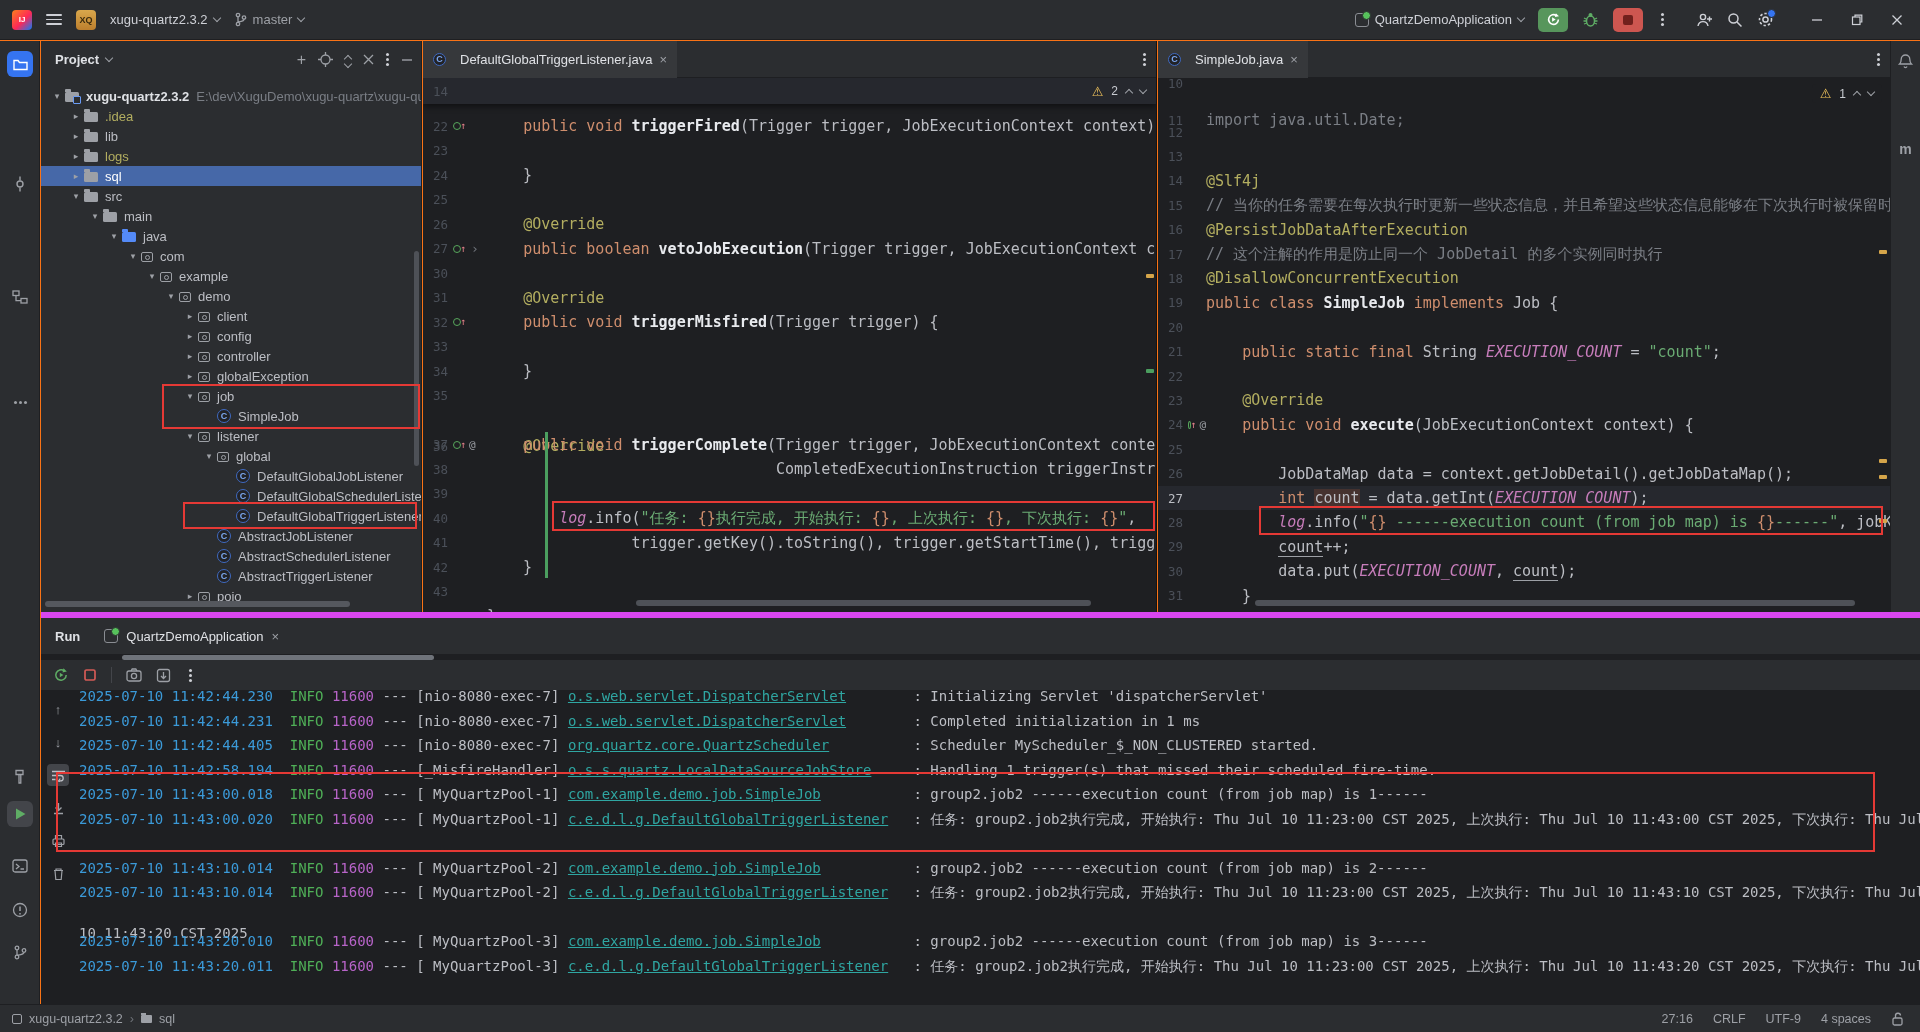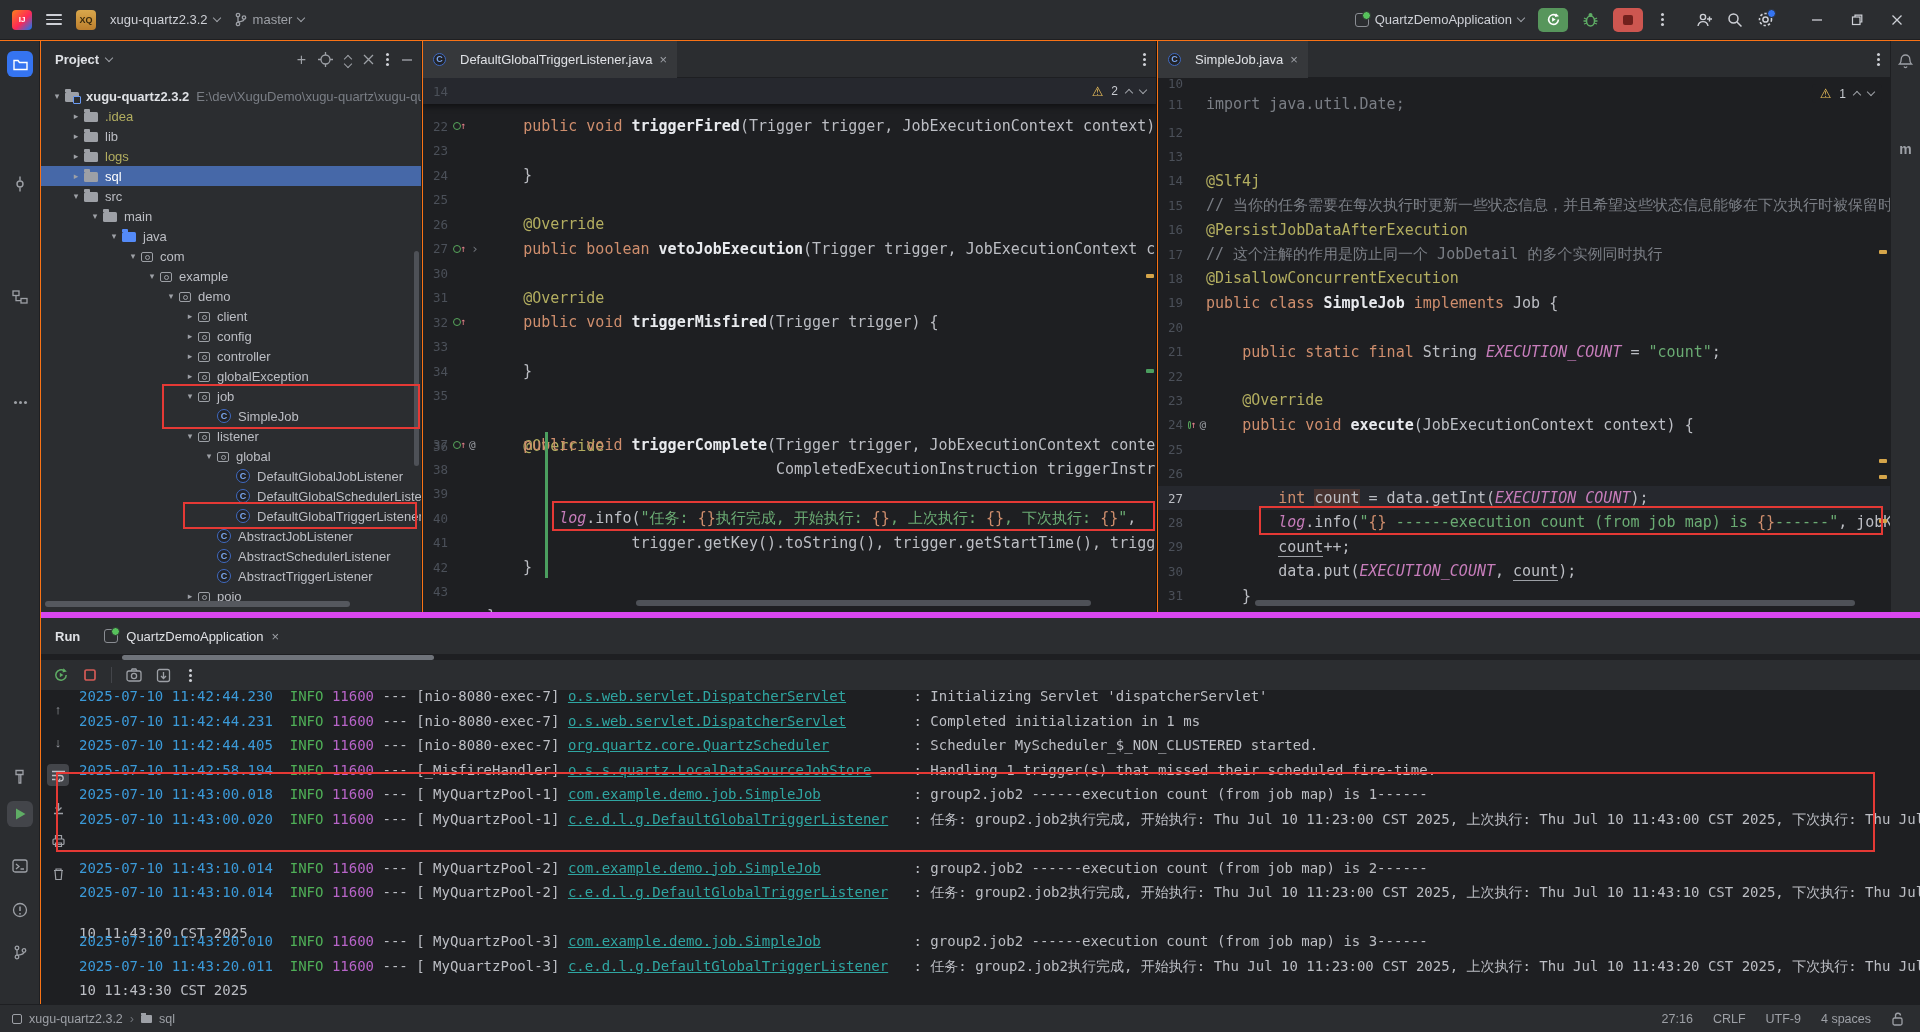--- a/index.html
+++ b/index.html
@@ -513,36 +513,36 @@
       <span class="tab">
         <span class="tic cl">C</span>
         <span>SimpleJob.java</span>
         <span class="tabx">×</span>
       </span>
       <span class="tab-kebab dots3v"></span>
     </div>
     <div class="codeview">
       <div>
           <div class="crow" style="top: -7px;"><span class="gnum" style="width: 30px;">10</span><span class="gic" style="width: 18px;"></span><span class="ctext"></span></div>
-          <div class="crow" style="top: 14px;"><span class="gnum" style="width: 30px;">11</span><span class="gic" style="width: 18px;"></span><span class="ctext"><span class="sg-c">import java.util.Date;</span></span></div>
+          <div class="crow" style="top: 30px;"><span class="gnum" style="width: 30px;">11</span><span class="gic" style="width: 18px;"></span><span class="ctext"><span class="sg-c">import java.util.Date;</span></span></div>
           <div class="crow" style="top: 41.8px;"><span class="gnum" style="width: 30px;">12</span><span class="gic" style="width: 18px;"></span><span class="ctext"></span></div>
           <div class="crow" style="top: 66.2px;"><span class="gnum" style="width: 30px;">13</span><span class="gic" style="width: 18px;"></span><span class="ctext"></span></div>
           <div class="crow" style="top: 90.6px;"><span class="gnum" style="width: 30px;">14</span><span class="gic" style="width: 18px;"></span><span class="ctext"><span class="sg-a">@Slf4j</span></span></div>
           <div class="crow" style="top: 115px;"><span class="gnum" style="width: 30px;">15</span><span class="gic" style="width: 18px;"></span><span class="ctext"><span class="sg-c">// 当你的任务需要在每次执行时更新一些状态信息，并且希望这些状态信息能够在下次执行时被保留时</span></span></div>
           <div class="crow" style="top: 139.4px;"><span class="gnum" style="width: 30px;">16</span><span class="gic" style="width: 18px;"></span><span class="ctext"><span class="sg-a">@PersistJobDataAfterExecution</span></span></div>
           <div class="crow" style="top: 163.8px;"><span class="gnum" style="width: 30px;">17</span><span class="gic" style="width: 18px;"></span><span class="ctext"><span class="sg-c">// 这个注解的作用是防止同一个 JobDetail 的多个实例同时执行</span></span></div>
           <div class="crow" style="top: 188.2px;"><span class="gnum" style="width: 30px;">18</span><span class="gic" style="width: 18px;"></span><span class="ctext"><span class="sg-a">@DisallowConcurrentExecution</span></span></div>
           <div class="crow" style="top: 212.6px;"><span class="gnum" style="width: 30px;">19</span><span class="gic" style="width: 18px;"></span><span class="ctext"><span class="sg-k">public class </span><span class="sg-d">SimpleJob</span><span class="sg-p"> </span><span class="sg-k">implements</span><span class="sg-p"> Job {</span></span></div>
           <div class="crow" style="top: 237px;"><span class="gnum" style="width: 30px;">20</span><span class="gic" style="width: 18px;"></span><span class="ctext"></span></div>
           <div class="crow" style="top: 261.4px;"><span class="gnum" style="width: 30px;">21</span><span class="gic" style="width: 18px;"></span><span class="ctext"><span class="sg-p">    </span><span class="sg-k">public static final </span><span class="sg-p">String </span><span class="sg-C">EXECUTION_COUNT</span><span class="sg-p"> = </span><span class="sg-s">"count"</span><span class="sg-p">;</span></span></div>
           <div class="crow" style="top: 285.8px;"><span class="gnum" style="width: 30px;">22</span><span class="gic" style="width: 18px;"></span><span class="ctext"></span></div>
           <div class="crow" style="top: 310.2px;"><span class="gnum" style="width: 30px;">23</span><span class="gic" style="width: 18px;"></span><span class="ctext"><span class="sg-p">    </span><span class="sg-a">@Override</span></span></div>
           <div class="crow" style="top: 334.6px;"><span class="gnum" style="width: 30px;">24</span><span class="gic" style="width: 18px;"><span class="ovr"></span><span class="ovra">↑</span><span class="gat">@</span></span><span class="ctext"><span class="sg-p">    </span><span class="sg-k">public void </span><span class="sg-d">execute</span><span class="sg-p">(JobExecutionContext context) {</span></span></div>
           <div class="crow" style="top: 359px;"><span class="gnum" style="width: 30px;">25</span><span class="gic" style="width: 18px;"></span></div>
-          <div class="crow" style="top: 383.4px;"><span class="gnum" style="width: 30px;">26</span><span class="gic" style="width: 18px;"></span></div>
+          <div class="crow" style="top: 383.4px;"><span class="gnum" style="width: 30px;">26</span><span class="gic" style="width: 18px;"></span><span class="ctext"><span class="sg-p">        JobDataMap data = context.getJobDetail().getJobDataMap();</span></span></div>
           <div class="crow cur" style="top: 407.8px;"><span class="gnum" style="width: 30px;">27</span><span class="gic" style="width: 18px;"></span><span class="ctext"><span class="sg-p">        </span><span class="sg-k">int </span><span class="sg-uh">count</span><span class="sg-p"> = data.getInt(</span><span class="sg-C">EXECUTION_COUNT</span><span class="sg-p">);</span></span></div>
           <div class="crow" style="top: 432.2px;"><span class="gnum" style="width: 30px;">28</span><span class="gic" style="width: 18px;"></span><span class="ctext"><span class="sg-p">        </span><span class="sg-f">log</span><span class="sg-p">.info(</span><span class="sg-s">"</span><span class="sg-e">{}</span><span class="sg-s"> ------execution count (from job map) is </span><span class="sg-e">{}</span><span class="sg-s">------"</span><span class="sg-p">, jobKey,</span></span></div>
           <div class="crow" style="top: 456.6px;"><span class="gnum" style="width: 30px;">29</span><span class="gic" style="width: 18px;"></span><span class="ctext"><span class="sg-p">        </span><span class="sg-u">count</span><span class="sg-p">++;</span></span></div>
           <div class="crow" style="top: 481px;"><span class="gnum" style="width: 30px;">30</span><span class="gic" style="width: 18px;"></span><span class="ctext"><span class="sg-p">        data.put(</span><span class="sg-C">EXECUTION_COUNT</span><span class="sg-p">, </span><span class="sg-u">count</span><span class="sg-p">);</span></span></div>
           <div class="crow" style="top: 505.4px;"><span class="gnum" style="width: 30px;">31</span><span class="gic" style="width: 18px;"></span><span class="ctext"><span class="sg-p">    }</span></span></div>
           <div class="crow" style="top: 529.8px;"><span class="gic" style="width: 18px;"></span><span class="ctext"><span class="sg-p">}</span></span></div>
         </div>
       <span class="warnw warnw-float">
         <span class="wtri">⚠</span>
         <span>1</span>
@@ -639,21 +639,20 @@
         <div class="lrow" style="top: 18.5px;"><span class="sg-t">2025-07-10 11:42:44.231</span><span class="sg-p">  </span><span class="sg-lv">INFO</span><span class="sg-p"> </span><span class="sg-pid">11600</span><span class="sg-p"> --- [nio-8080-exec-7] </span><span class="sg-lg">o.s.web.servlet.DispatcherServlet</span><span class="sg-p">        : Completed initialization in 1 ms</span></div>
         <div class="lrow" style="top: 43px;"><span class="sg-t">2025-07-10 11:42:44.405</span><span class="sg-p">  </span><span class="sg-lv">INFO</span><span class="sg-p"> </span><span class="sg-pid">11600</span><span class="sg-p"> --- [nio-8080-exec-7] </span><span class="sg-lg">org.quartz.core.QuartzScheduler</span><span class="sg-p">          : Scheduler MyScheduler_$_NON_CLUSTERED started.</span></div>
         <div class="lrow" style="top: 67.5px;"><span class="sg-t">2025-07-10 11:42:58.194</span><span class="sg-p">  </span><span class="sg-lv">INFO</span><span class="sg-p"> </span><span class="sg-pid">11600</span><span class="sg-p"> --- [_MisfireHandler] </span><span class="sg-lg">o.s.s.quartz.LocalDataSourceJobStore</span><span class="sg-p">     : Handling 1 trigger(s) that missed their scheduled fire-time.</span></div>
         <div class="lrow" style="top: 92px;"><span class="sg-t">2025-07-10 11:43:00.018</span><span class="sg-p">  </span><span class="sg-lv">INFO</span><span class="sg-p"> </span><span class="sg-pid">11600</span><span class="sg-p"> --- [ MyQuartzPool-1] </span><span class="sg-lg">com.example.demo.job.SimpleJob</span><span class="sg-p">           : group2.job2 ------execution count (from job map) is 1------</span></div>
         <div class="lrow" style="top: 116.5px;"><span class="sg-t">2025-07-10 11:43:00.020</span><span class="sg-p">  </span><span class="sg-lv">INFO</span><span class="sg-p"> </span><span class="sg-pid">11600</span><span class="sg-p"> --- [ MyQuartzPool-1] </span><span class="sg-lg">c.e.d.l.g.DefaultGlobalTriggerListener</span><span class="sg-p">   : 任务: group2.job2执行完成, 开始执行: Thu Jul 10 11:23:00 CST 2025, 上次执行: Thu Jul 10 11:43:00 CST 2025, 下次执行: Thu Jul</span></div>
         <div class="lrow" style="top: 165.5px;"><span class="sg-t">2025-07-10 11:43:10.014</span><span class="sg-p">  </span><span class="sg-lv">INFO</span><span class="sg-p"> </span><span class="sg-pid">11600</span><span class="sg-p"> --- [ MyQuartzPool-2] </span><span class="sg-lg">com.example.demo.job.SimpleJob</span><span class="sg-p">           : group2.job2 ------execution count (from job map) is 2------</span></div>
         <div class="lrow" style="top: 190px;"><span class="sg-t">2025-07-10 11:43:10.014</span><span class="sg-p">  </span><span class="sg-lv">INFO</span><span class="sg-p"> </span><span class="sg-pid">11600</span><span class="sg-p"> --- [ MyQuartzPool-2] </span><span class="sg-lg">c.e.d.l.g.DefaultGlobalTriggerListener</span><span class="sg-p">   : 任务: group2.job2执行完成, 开始执行: Thu Jul 10 11:23:00 CST 2025, 上次执行: Thu Jul 10 11:43:10 CST 2025, 下次执行: Thu Jul</span></div>
         <div class="lrow" style="top: 214.5px; margin-top: 16px;"><span class="sg-p">10 11:43:20 CST 2025</span></div>
         <div class="lrow" style="top: 239px;"><span class="sg-t">2025-07-10 11:43:20.010</span><span class="sg-p">  </span><span class="sg-lv">INFO</span><span class="sg-p"> </span><span class="sg-pid">11600</span><span class="sg-p"> --- [ MyQuartzPool-3] </span><span class="sg-lg">com.example.demo.job.SimpleJob</span><span class="sg-p">           : group2.job2 ------execution count (from job map) is 3------</span></div>
         <div class="lrow" style="top: 263.5px;"><span class="sg-t">2025-07-10 11:43:20.011</span><span class="sg-p">  </span><span class="sg-lv">INFO</span><span class="sg-p"> </span><span class="sg-pid">11600</span><span class="sg-p"> --- [ MyQuartzPool-3] </span><span class="sg-lg">c.e.d.l.g.DefaultGlobalTriggerListener</span><span class="sg-p">   : 任务: group2.job2执行完成, 开始执行: Thu Jul 10 11:23:00 CST 2025, 上次执行: Thu Jul 10 11:43:20 CST 2025, 下次执行: Thu Jul</span></div>
-        <div class="lrow" style="top: 288px;"><span class="sg-p">10 11:43:30 CST 2025</span></div>
         <div class="lrow" style="top: 312.5px;"><span class="sg-t">2025-07-10 11:43:30.014</span><span class="sg-p">  </span><span class="sg-lv">INFO</span><span class="sg-p"> </span><span class="sg-pid">11600</span><span class="sg-p"> --- [ MyQuartzPool-4] </span><span class="sg-lg">com.example.demo.job.SimpleJob</span><span class="sg-p">           : group2.job2 ------execution count (from job map) is 4------</span></div>
       </div>
   </div>
 
   <div class="statusbar">
     <div class="sb-left">
       <span class="mini-sq"></span>
       <span>xugu-quartz2.3.2</span>
       <span style="color:#6f737a;">›</span>
       <span class="mini-fold"></span>

